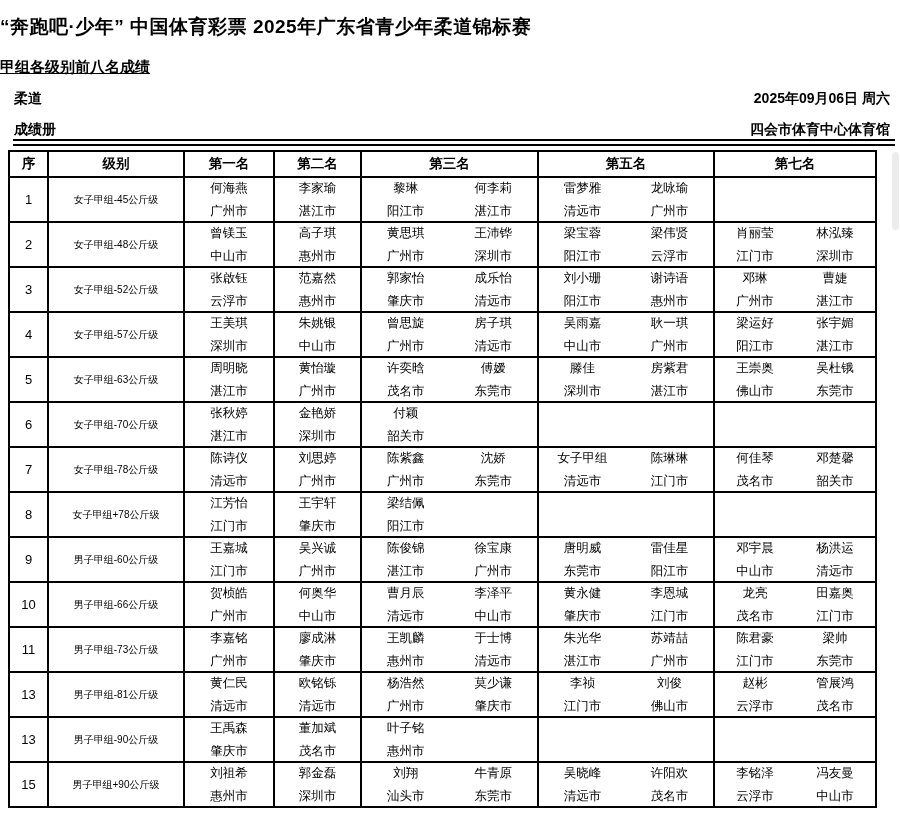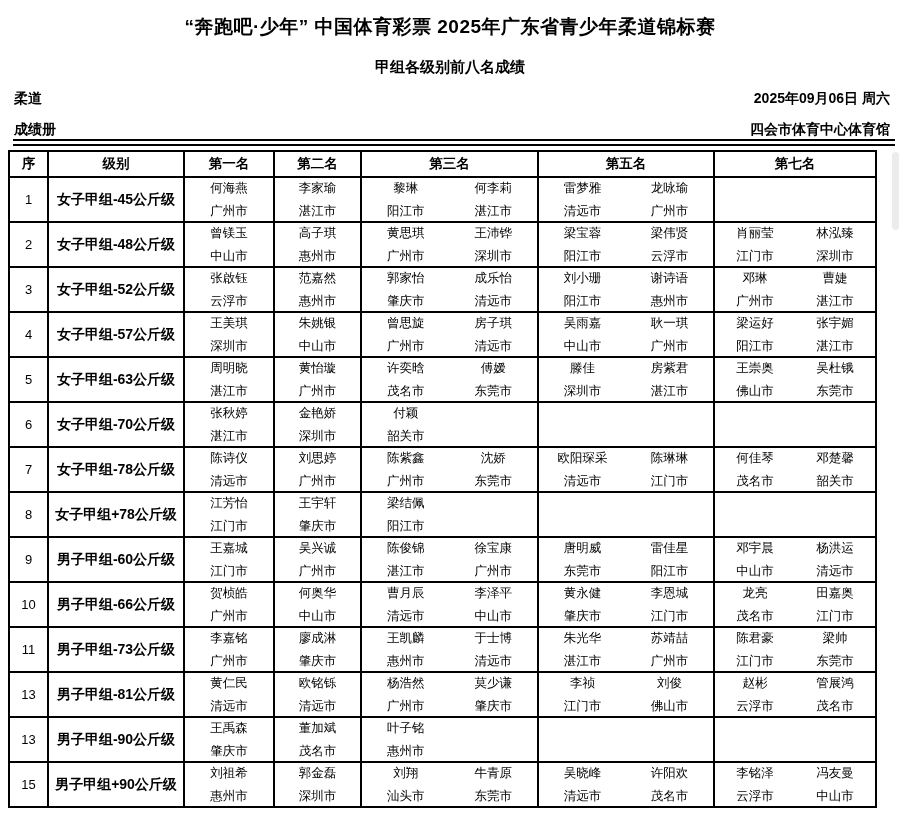--- a/index.html
+++ b/index.html
@@ -7,28 +7,28 @@
     width: 900px; height: 815px;
     background: #ffffff;
     font-family: "Liberation Sans", sans-serif;
     color: #000;
     overflow: hidden;
   }
   body { position: relative; }
 
   .title {
     position: absolute; top: 14px; left: 0; right: 0;
-    text-align: center;
+    text-align: left;
     font-size: 19px; font-weight: bold;
     letter-spacing: 0.5px;
   }
   .subtitle {
     position: absolute; top: 58px; left: 0; right: 0;
-    text-align: center;
-    font-size: 15px; font-weight: bold;
+    text-align: left;
+    font-size: 15px; font-weight: bold; text-decoration: underline;
   }
   .meta-line {
     position: absolute; left: 14px; right: 10px;
     display: flex; justify-content: space-between;
     font-size: 14px; font-weight: bold;
   }
   .meta-1 { top: 90px; }
   .meta-2 { top: 121px; align-items: center; }
 
   .double-rule {
@@ -48,21 +48,21 @@
     border: 2px solid #000;
     padding: 0;
     text-align: center;
     vertical-align: middle;
     overflow: hidden;
   }
   table.results thead tr { height: 26px; }
   table.results tbody tr { height: 45px; }
   table.results th { font-size: 13.5px; font-weight: bold; }
   td.c-no { font-size: 13px; }
-  td.c-cat { font-size: 14px; font-weight: bold; }
+  td.c-cat { font-size: 10px; }
 
   .cellwrap {
     display: flex; width: 100%; height: 100%;
     align-items: center;
   }
   .half { flex: 1 1 0; min-width: 0; }
   .entry {
     display: flex; flex-direction: column;
     gap: 10px;
     font-size: 12.5px;
@@ -552,21 +552,21 @@
                 <div class="nm">沈娇</div>
                 <div class="ct">东莞市</div>
               </div>
             </div>
           </div>
         </td>
         <td>
           <div class="cellwrap">
             <div class="half">
               <div class="entry">
-                <div class="nm">欧阳琛采</div>
+                <div class="nm">女子甲组</div>
                 <div class="ct">清远市</div>
               </div>
             </div>
             <div class="half">
               <div class="entry">
                 <div class="nm">陈琳琳</div>
                 <div class="ct">江门市</div>
               </div>
             </div>
           </div>

